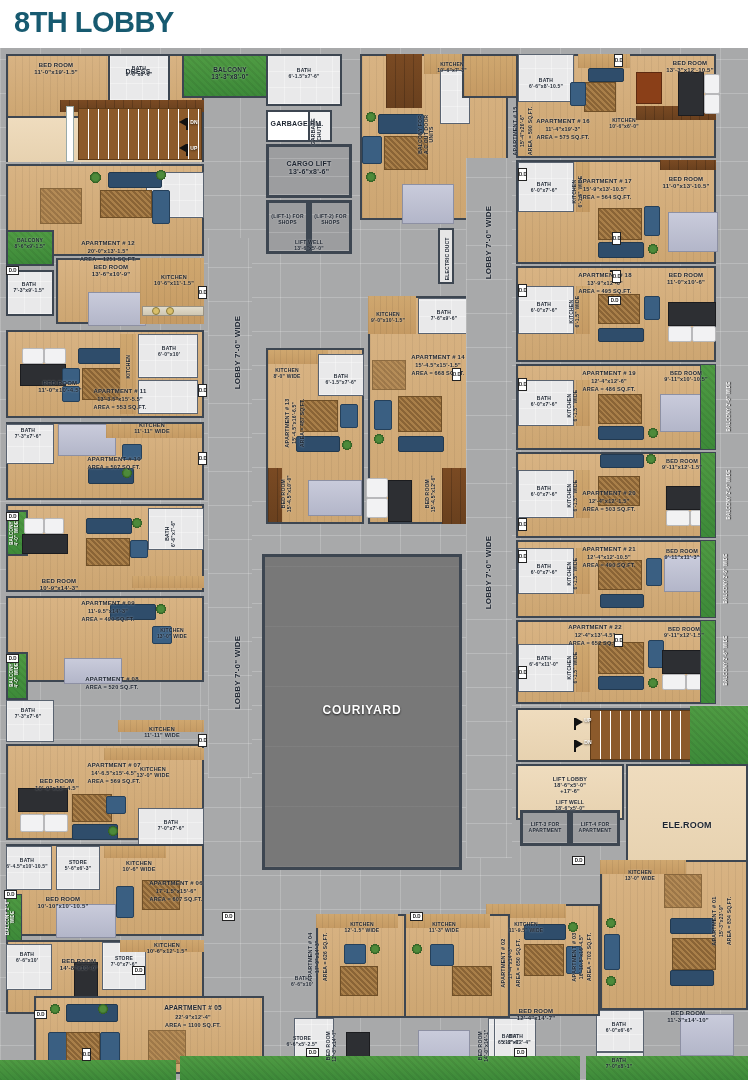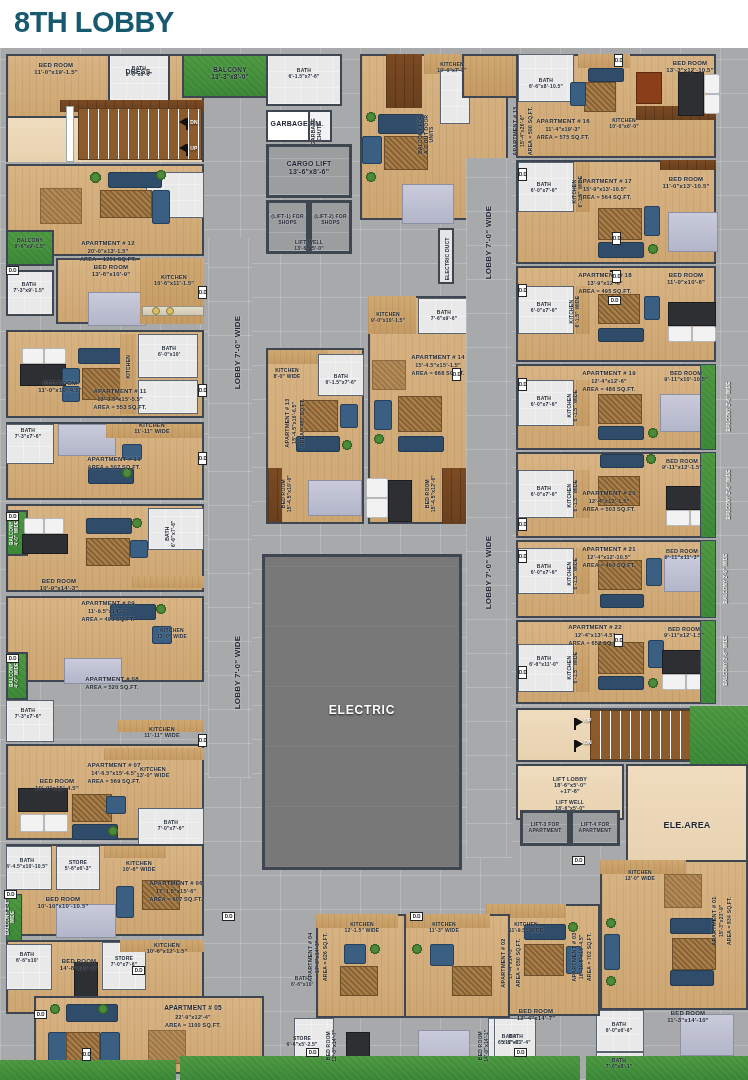--- a/index.html
+++ b/index.html
@@ -523,21 +523,21 @@
     <div class="lb s5" style="left:356px;top:264px;width:64px;">KITCHEN
 9'-0"x10'-1.5"</div>
     <div class="lb s5" style="left:416px;top:262px;width:56px;">BATH
 7'-6"x9'-6"</div>
     <div class="lb s6" style="left:384px;top:306px;width:108px;">APARTMENT # 14</div>
     <div class="lb s55" style="left:384px;top:314px;width:108px;">15'-4.5"x15'-1.5"</div>
     <div class="lb s55" style="left:384px;top:322px;width:108px;">AREA = 668 SQ.FT.</div>
     <div class="lb s5 rot90" style="left:396px;top:440px;width:70px;">BED ROOM
 15'-4.5"x12'-6"</div>
 
-    <div class="lb s12 w" style="left:262px;top:656px;width:200px;letter-spacing:.8px;">ELECTRIC</div>
+    <div class="lb s12 w" style="left:262px;top:656px;width:200px;letter-spacing:.8px;">COURIYARD</div>
 
     <div class="lb s5" style="left:518px;top:30px;width:56px;">BATH
 6'-6"x8'-10.5"</div>
     <div class="lb s6" style="left:508px;top:70px;width:110px;">APARTMENT # 16</div>
     <div class="lb s55" style="left:508px;top:78px;width:110px;">11'-4"x19'-3"</div>
     <div class="lb s55" style="left:508px;top:86px;width:110px;">AREA = 575 SQ.FT.</div>
     <div class="lb s5" style="left:592px;top:70px;width:64px;">KITCHEN
 10'-6"x6'-0"</div>
     <div class="lb s6" style="left:636px;top:12px;width:108px;">BED ROOM
 13'-3"x12'-10.5"</div>
@@ -610,21 +610,21 @@
     <div class="lb s5 w" style="left:578px;top:692px;width:20px;">DN</div>
     <div class="lb s55" style="left:524px;top:728px;width:92px;">LIFT LOBBY
 18'-6"x5'-0"
 +17'-6"</div>
     <div class="lb s5" style="left:524px;top:752px;width:92px;">LIFT WELL
 18'-6"x5'-0"</div>
     <div class="lb s5" style="left:520px;top:774px;width:50px;">LIFT-3 FOR
 APARTMENT</div>
     <div class="lb s5" style="left:570px;top:774px;width:50px;">LIFT-4 FOR
 APARTMENT</div>
-    <div class="lb s9" style="left:644px;top:772px;width:86px;">ELE.AREA</div>
+    <div class="lb s9" style="left:644px;top:772px;width:86px;">ELE.ROOM</div>
 
     <div class="lb s5" style="left:600px;top:822px;width:80px;">KITCHEN
 13'-0" WIDE</div>
     <div class="lb s55 rot90" style="left:666px;top:870px;width:96px;">APARTMENT # 01</div>
     <div class="lb s5 rot90" style="left:674px;top:870px;width:96px;">15'-3"x23'-9"</div>
     <div class="lb s5 rot90" style="left:682px;top:870px;width:96px;">AREA = 834 SQ.FT.</div>
     <div class="lb s6" style="left:636px;top:962px;width:104px;">BED ROOM
 11'-3"x14'-10"</div>
     <div class="lb s5" style="left:594px;top:974px;width:50px;">BATH
 6'-0"x6'-6"</div>

